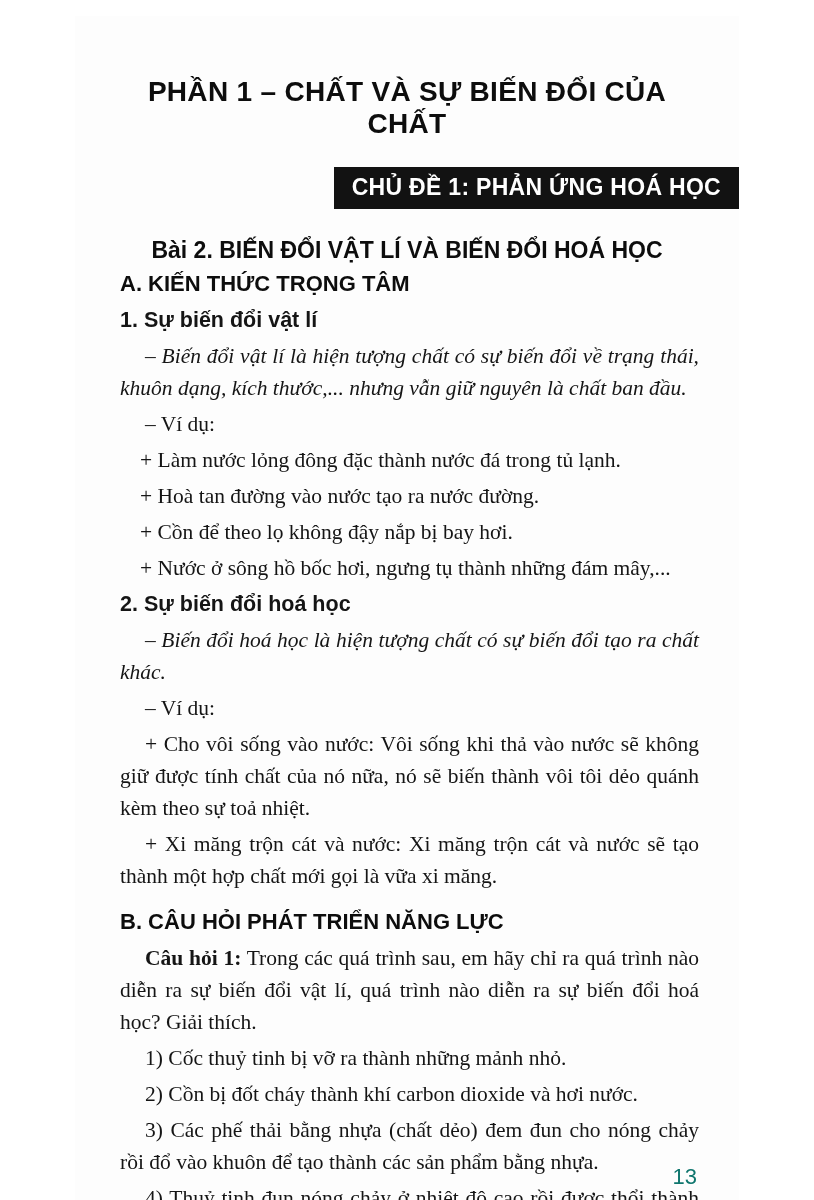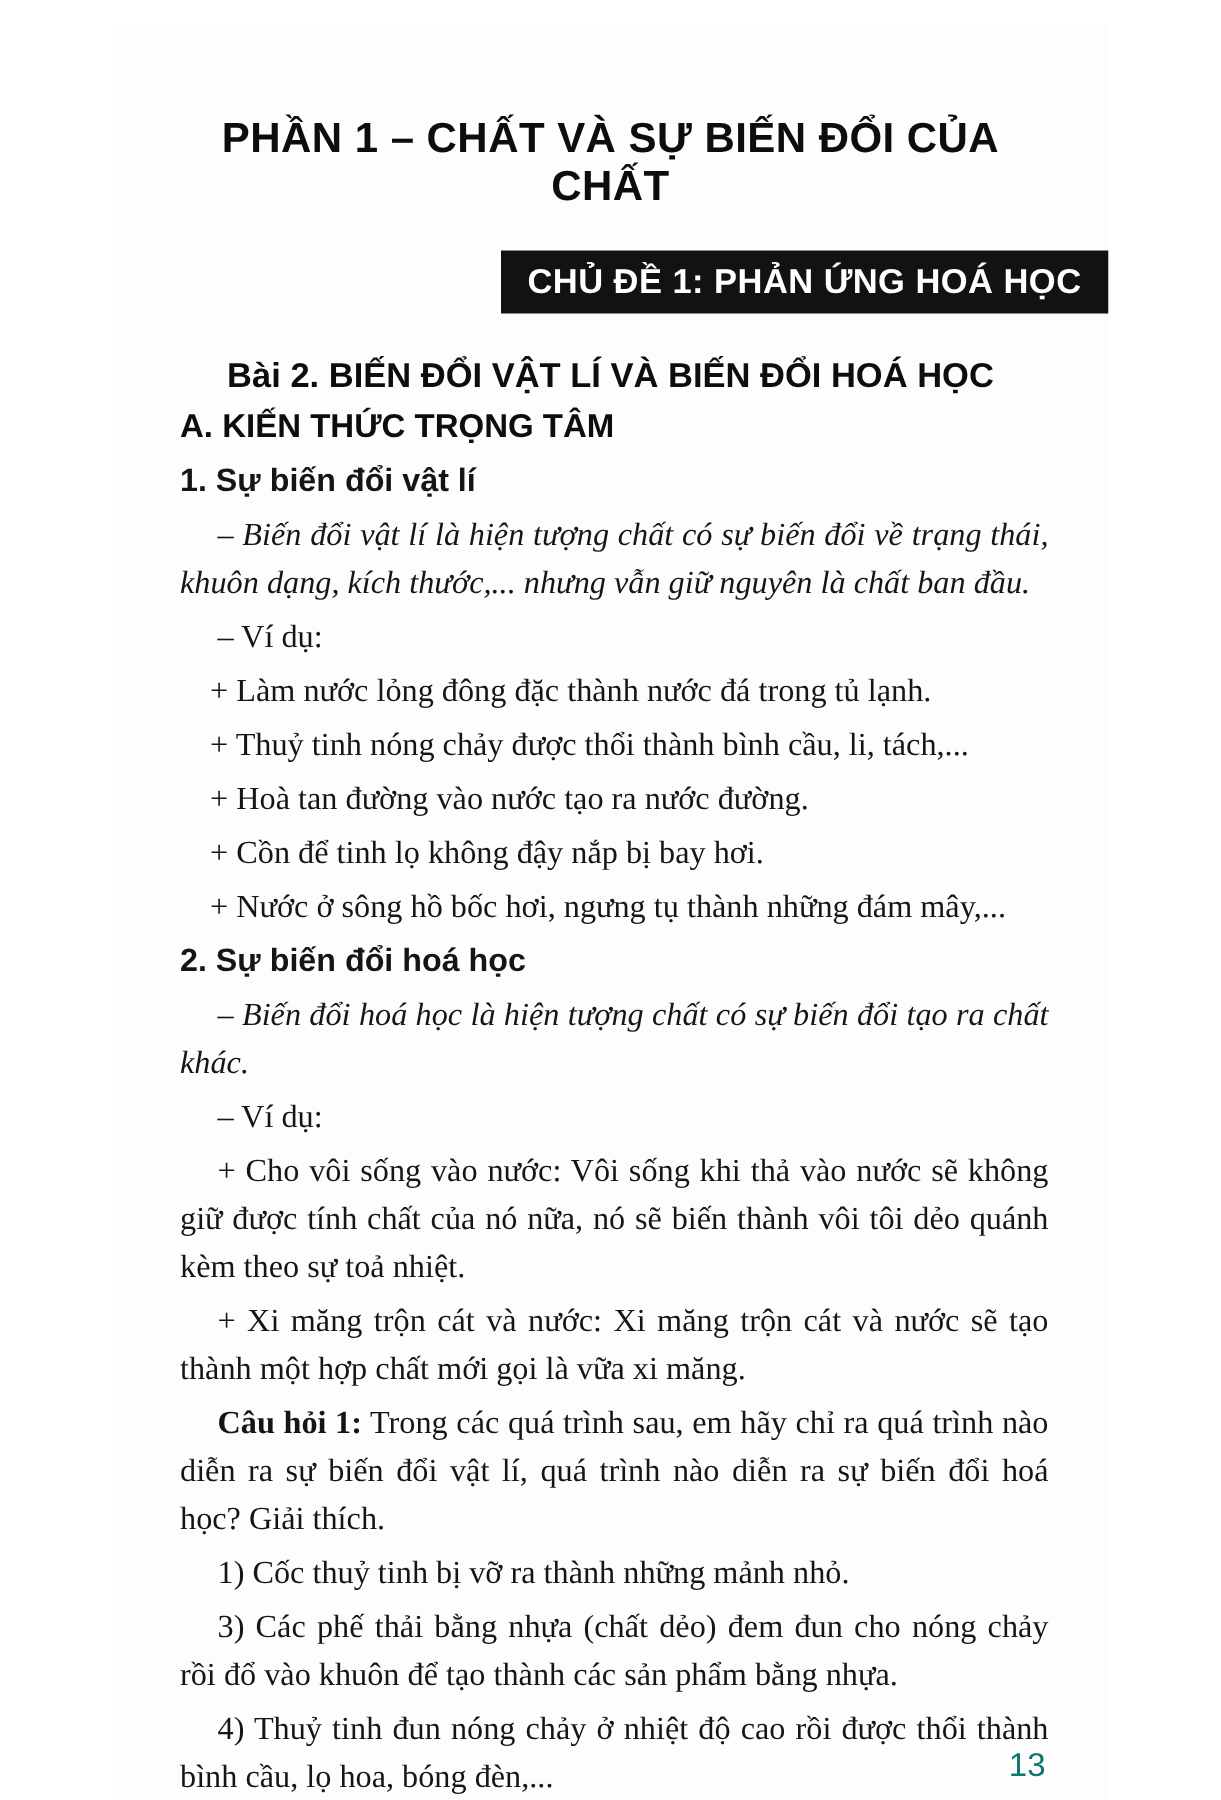--- a/index.html
+++ b/index.html
@@ -111,38 +111,39 @@
 
     <p class="heading-sans heading-a">A. KIẾN THỨC TRỌNG TÂM</p>
 
     <p class="sub-heading">1. Sự biến đổi vật lí</p>
 
     <p class="def hang">– Biến đổi vật lí là hiện tượng chất có sự biến đổi về trạng thái, khuôn dạng, kích thước,... nhưng vẫn giữ nguyên là chất ban đầu.</p>
 
     <p class="hang">– Ví dụ:</p>
 
     <p class="plus-item">+ Làm nước lỏng đông đặc thành nước đá trong tủ lạnh.</p>
-    <p class="plus-item">+ Thuỷ tinh nóng chảy được thổi thành bình cầu, li, tách,...</p>
     <p class="plus-item">+ Hoà tan đường vào nước tạo ra nước đường.</p>
-    <p class="plus-item">+ Cồn để tinh lọ không đậy nắp bị bay hơi.</p>
+    <p class="plus-item">+ Cồn để theo lọ không đậy nắp bị bay hơi.</p>
     <p class="plus-item">+ Nước ở sông hồ bốc hơi, ngưng tụ thành những đám mây,...</p>
 
     <p class="sub-heading">2. Sự biến đổi hoá học</p>
 
     <p class="def hang">– Biến đổi hoá học là hiện tượng chất có sự biến đổi tạo ra chất khác.</p>
 
     <p class="hang">– Ví dụ:</p>
 
     <p class="hang">+ Cho vôi sống vào nước: Vôi sống khi thả vào nước sẽ không giữ được tính chất của nó nữa, nó sẽ biến thành vôi tôi dẻo quánh kèm theo sự toả nhiệt.</p>
     <p class="hang">+ Xi măng trộn cát và nước: Xi măng trộn cát và nước sẽ tạo thành một hợp chất mới gọi là vữa xi măng.</p>
 
+    <p class="heading-sans" style="margin-top:14px;">B. CÂU HỎI PHÁT TRIỂN NĂNG LỰC</p>
 
     <p class="hang"><span class="q-label">Câu hỏi 1:</span><span> Trong các quá trình sau, em hãy chỉ ra quá trình nào diễn ra sự biến đổi vật lí, quá trình nào diễn ra sự biến đổi hoá học? Giải thích.</span></p>
 
     <p class="hang">1) Cốc thuỷ tinh bị vỡ ra thành những mảnh nhỏ.</p>
+    <p class="hang">2) Cồn bị đốt cháy thành khí carbon dioxide và hơi nước.</p>
     <p class="hang">3) Các phế thải bằng nhựa (chất dẻo) đem đun cho nóng chảy rồi đổ vào khuôn để tạo thành các sản phẩm bằng nhựa.</p>
     <p class="hang">4) Thuỷ tinh đun nóng chảy ở nhiệt độ cao rồi được thổi thành bình cầu, lọ hoa, bóng đèn,...</p>
     <p class="hang">5) Cho vôi sống vào nước thu được vôi tôi.</p>
 
   </div>
 
   <div class="page-number">13</div>
 
 </div>
 

